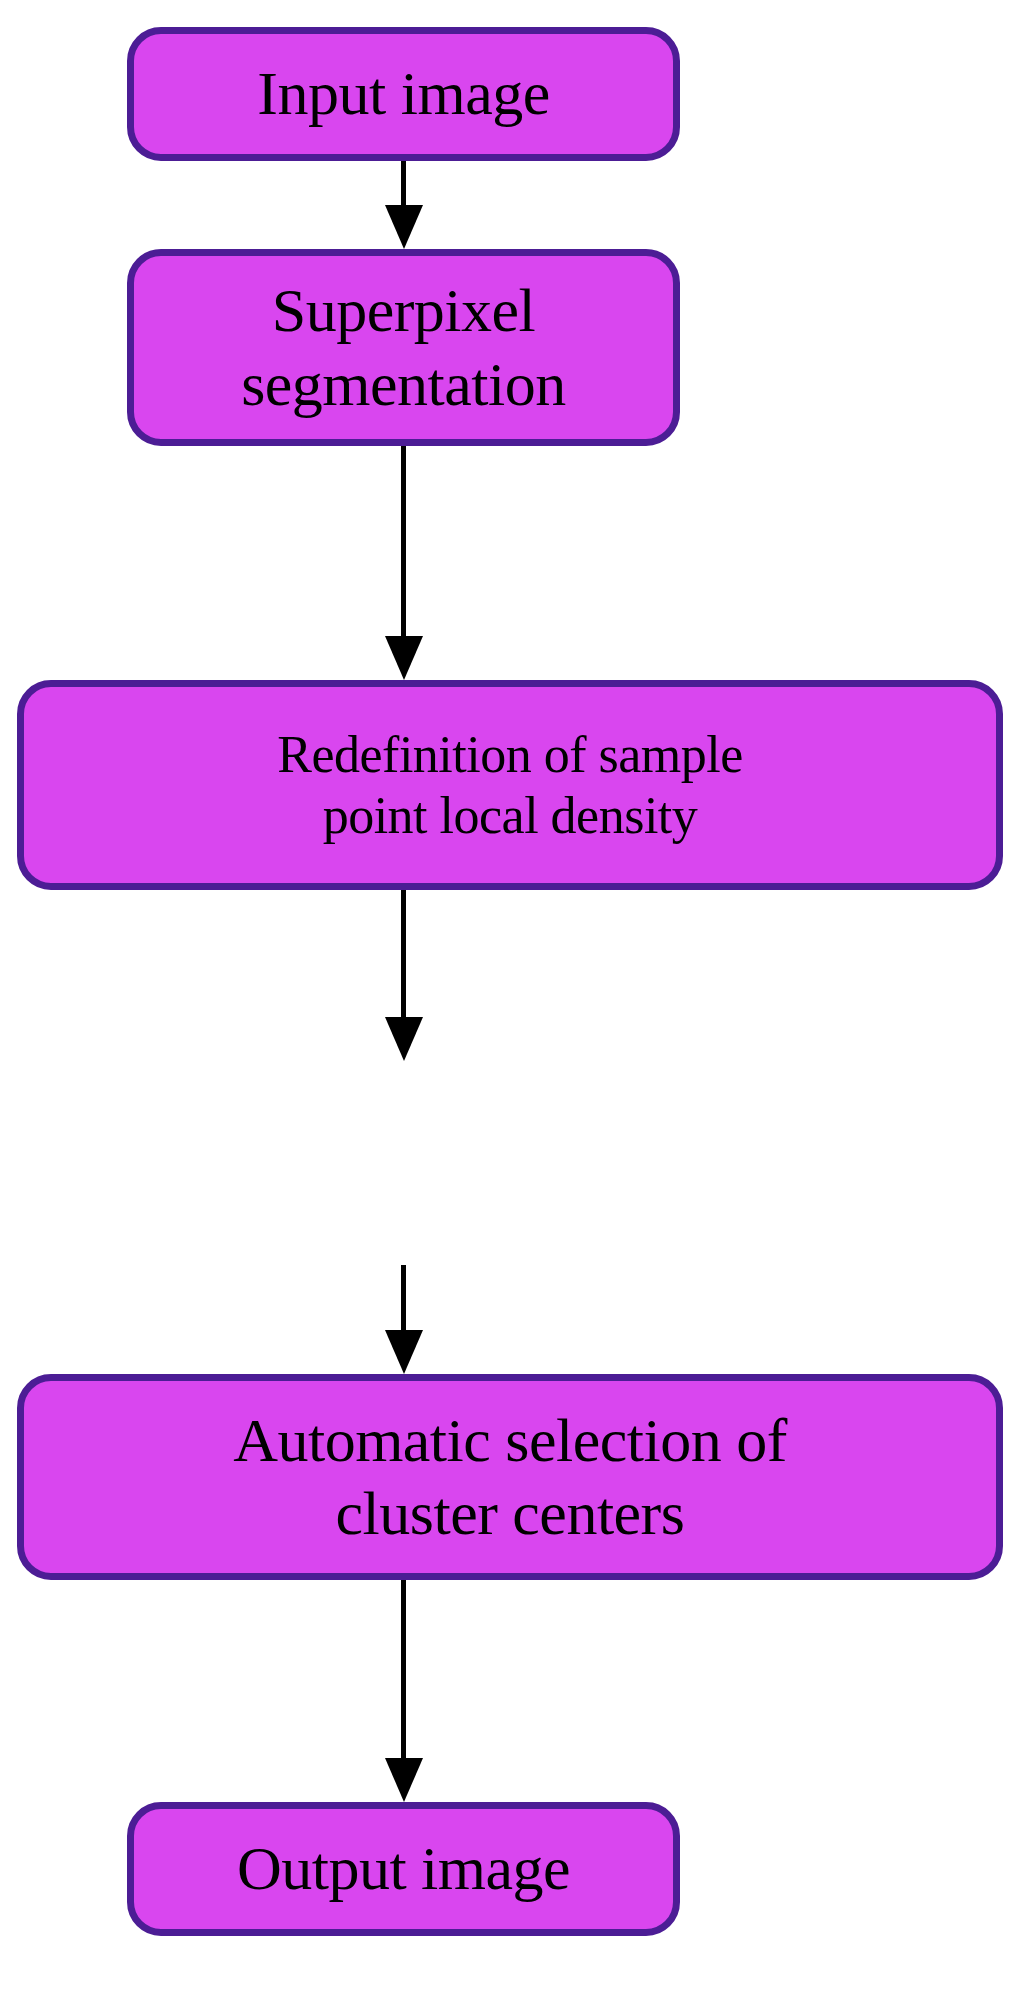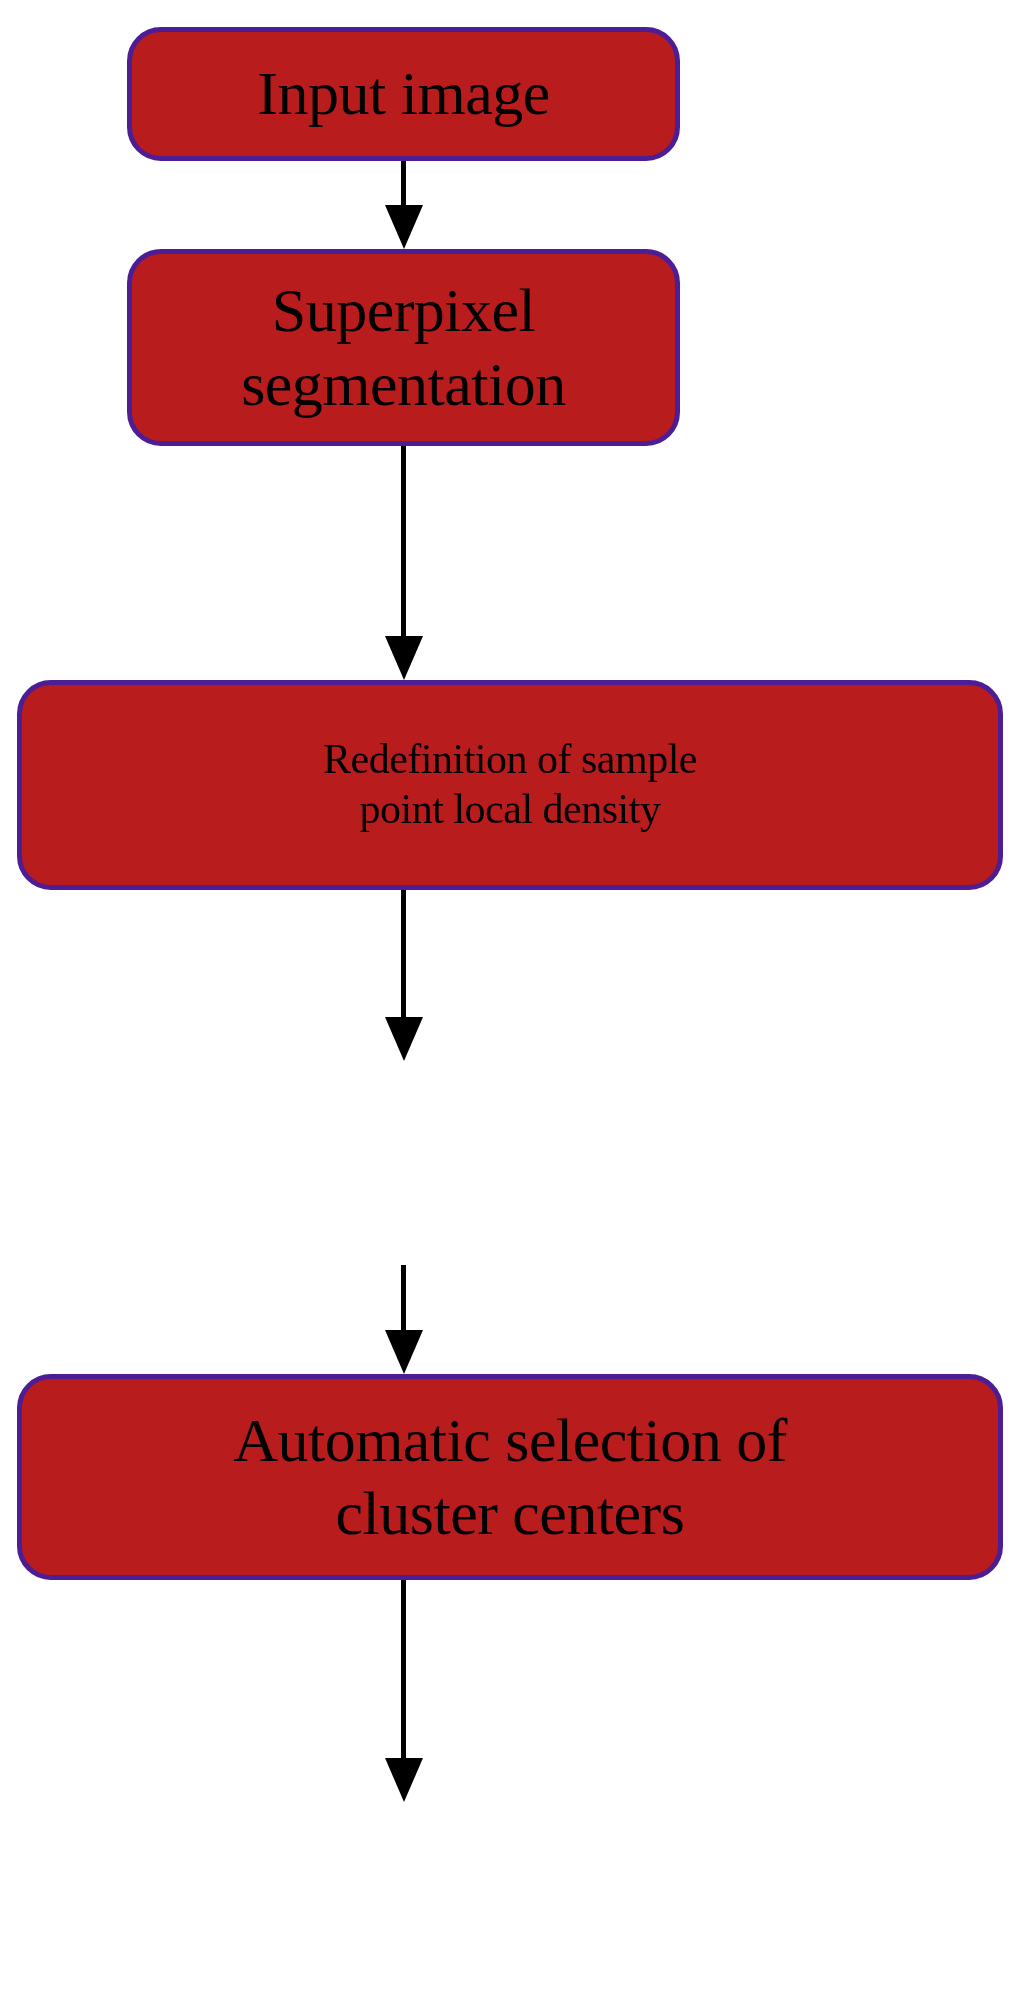--- a/index.html
+++ b/index.html
@@ -16,43 +16,43 @@
   }
   #flowchart {
     position: absolute;
     left: 0; top: 0;
     width: 1033px;
     height: 1997px;
   }
   .node {
     position: absolute;
     box-sizing: border-box;
-    background: #b91c1c;
-    border: 5px solid #4c1d95;
+    background: #d946ef;
+    border: 7px solid #4c1d95;
     border-radius: 34px;
     display: flex;
     align-items: center;
     justify-content: center;
     text-align: center;
     color: #000000;
     line-height: 1.18;
     letter-spacing: -0.5px;
   }
   .node .label {
     display: block;
     width: 100%;
     padding: 0 10px;
     box-sizing: border-box;
     white-space: pre-line;
   }
 
   
   .node-1 { left: 127px;  top: 27px;   width: 553px; height: 134px; font-size: 62px; }
   .node-2 { left: 127px;  top: 249px;  width: 553px; height: 197px; font-size: 62px; }
-  .node-3 { left: 17px;   top: 680px;  width: 986px; height: 210px; font-size: 42px; justify-content: center; }
+  .node-3 { left: 17px;   top: 680px;  width: 986px; height: 210px; font-size: 52px; justify-content: center; }
   .node-4 { left: 17px;   top: 1061px; width: 986px; height: 204px; font-size: 62px; }
   .node-5 { left: 17px;   top: 1374px; width: 986px; height: 206px; font-size: 62px; font-family: Liberation Serif, serif; }
   .node-6 { left: 127px;  top: 1802px; width: 553px; height: 134px; font-size: 62px; }
 
   
   .arrow {
     position: absolute;
     width: 1px;
     background: transparent;
   }
@@ -130,14 +130,17 @@
   <div class="node node-5">
     <span class="label">Automatic selection of
 cluster centers</span>
   </div>
 
   <div class="arrow arrow-5">
     <span class="shaft"></span>
     <span class="head"></span>
   </div>
 
+  <div class="node node-6">
+    <span class="label">Output image</span>
+  </div>
 
 </div>
 
 </body></html>

